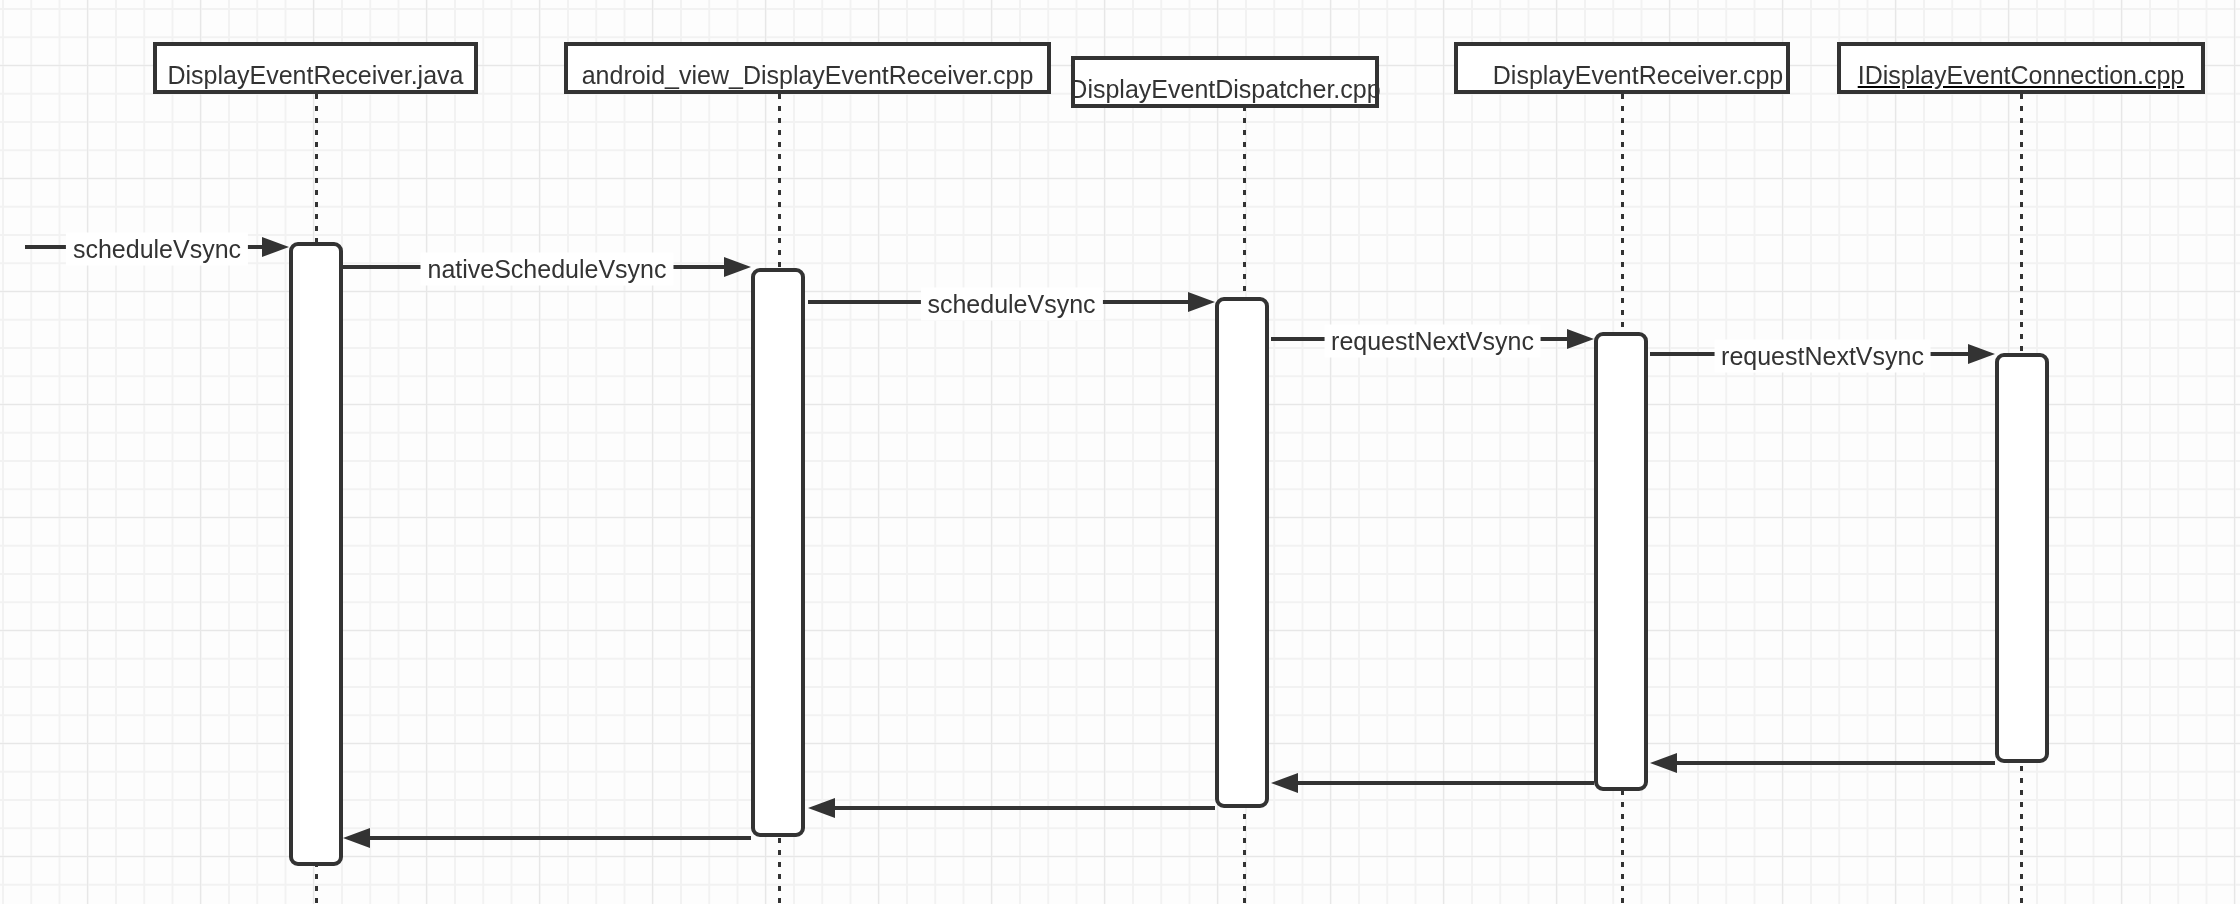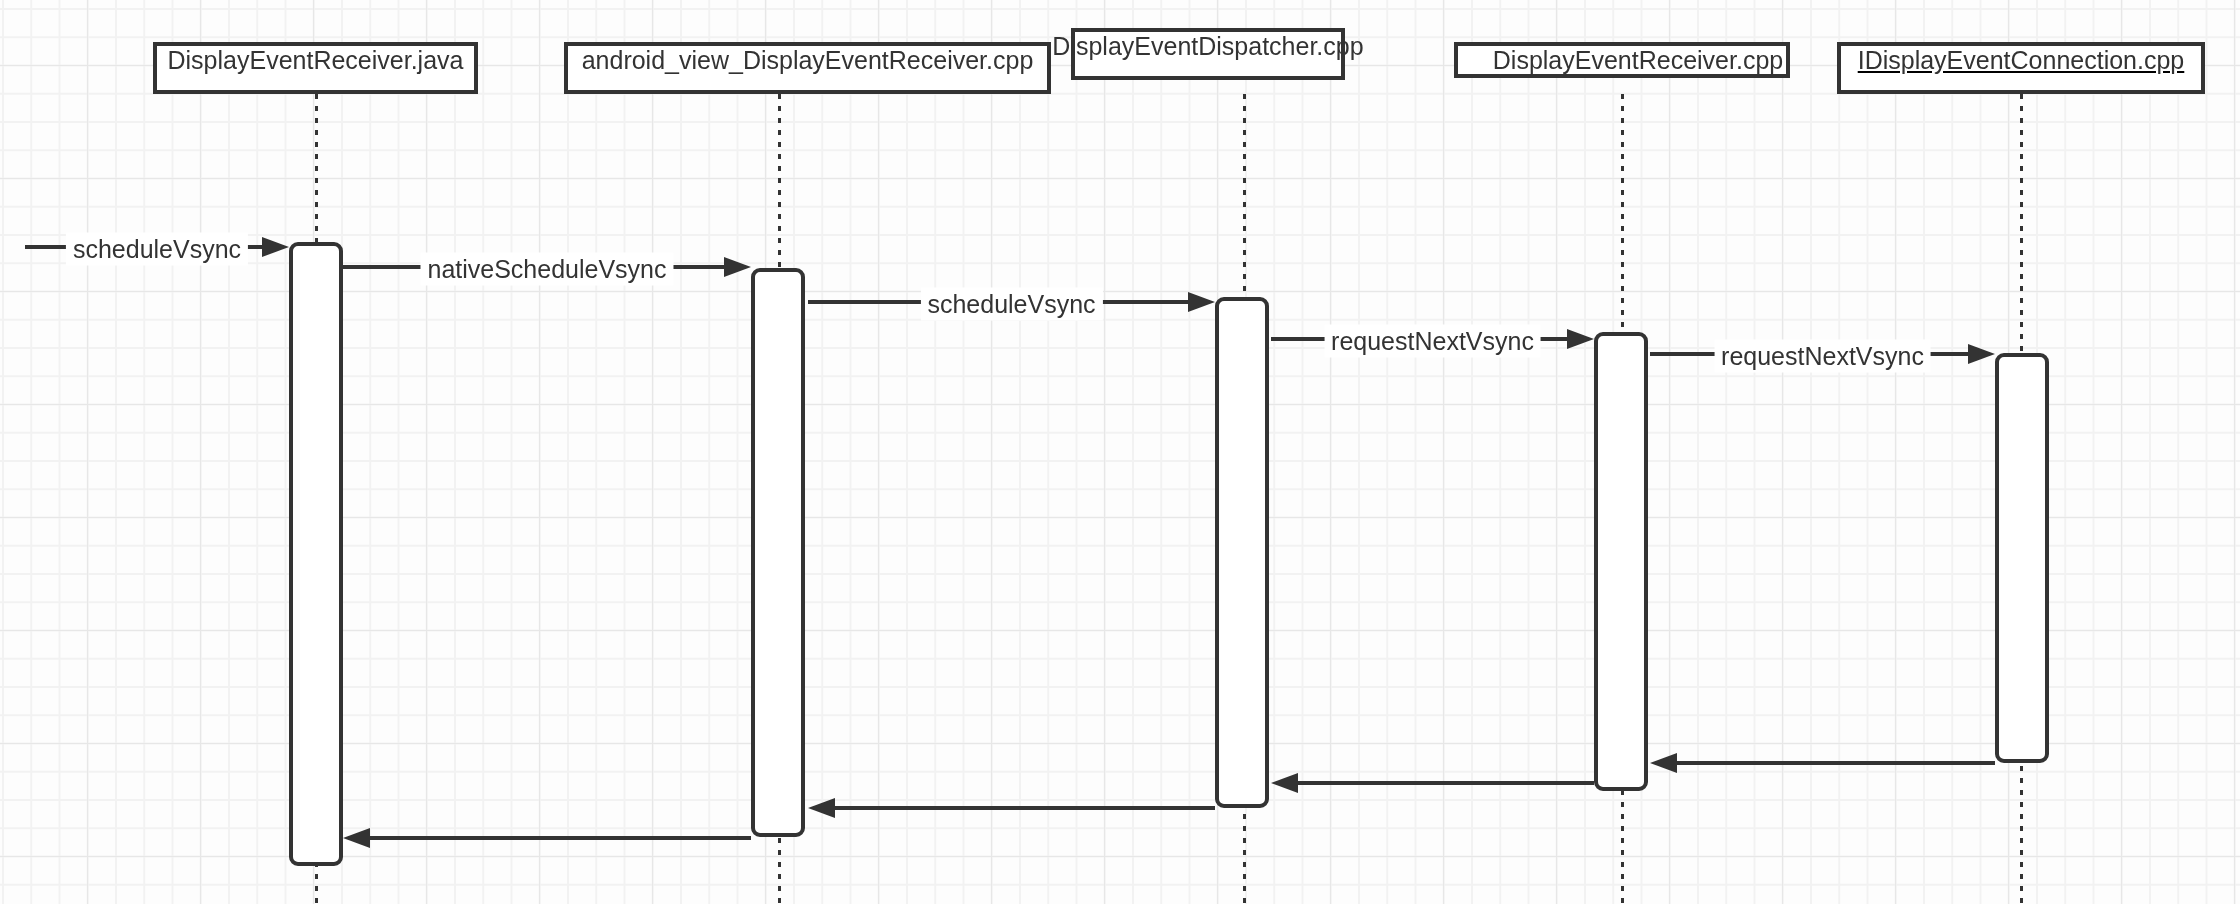--- a/index.html
+++ b/index.html
@@ -34,21 +34,21 @@
     background-image: repeating-linear-gradient(
       to bottom, var(--stroke) 0 5px, transparent 5px 12px);
     z-index: 1;
   }
 
   .part-box {
     position: absolute;
     background: var(--fill);
     border: 4px solid var(--stroke);
     display: flex;
-    align-items: flex-start;
+    align-items: flex-end;
     justify-content: center;
     z-index: 4;
   }
   .part-box .label {
     font-size: 25px;
     color: var(--text);
     white-space: nowrap;
   }
 
   .activation {
@@ -96,26 +96,26 @@
     <div class="part-box" style="left: 153px; top: 42px; width: 325px; height: 52px;">
       <div class="label">DisplayEventReceiver.java</div>
     </div>
     <div class="lifeline" style="left: 777.5px; top: 94px; height: 810px;"></div>
     <div class="activation" style="left: 751px; top: 268px; width: 54px; height: 569px;"></div>
     <div class="part-box" style="left: 564px; top: 42px; width: 487px; height: 52px;">
       <div class="label">android_view_DisplayEventReceiver.cpp</div>
     </div>
     <div class="lifeline" style="left: 1242.5px; top: 94px; height: 810px;"></div>
     <div class="activation" style="left: 1215px; top: 297px; width: 54px; height: 511px;"></div>
-    <div class="part-box" style="left: 1071px; top: 28px; width: 274px; height: 52px;">
+    <div class="part-box" style="left: 1071px; top: 56px; width: 308px; height: 52px;">
       <div class="label">DisplayEventDispatcher.cpp</div>
     </div>
     <div class="lifeline" style="left: 1620.5px; top: 94px; height: 810px;"></div>
     <div class="activation" style="left: 1594px; top: 332px; width: 54px; height: 459px;"></div>
-    <div class="part-box" style="left: 1454px; top: 42px; width: 336px; height: 36px; padding-left: 32px;">
+    <div class="part-box" style="left: 1454px; top: 42px; width: 336px; height: 52px; padding-left: 32px;">
       <div class="label">DisplayEventReceiver.cpp</div>
     </div>
     <div class="lifeline" style="left: 2019.5px; top: 94px; height: 810px;"></div>
     <div class="activation" style="left: 1995px; top: 353px; width: 54px; height: 410px;"></div>
     <div class="part-box" style="left: 1837px; top: 42px; width: 368px; height: 52px; text-decoration: underline;">
       <div class="label">IDisplayEventConnection.cpp</div>
     </div>
     <div class="msg" style="left: 25px; top: 247px; width: 264px;">
       <div class="line" style="left: 0px; width: 241px;"></div>
       <div class="head right"></div>

